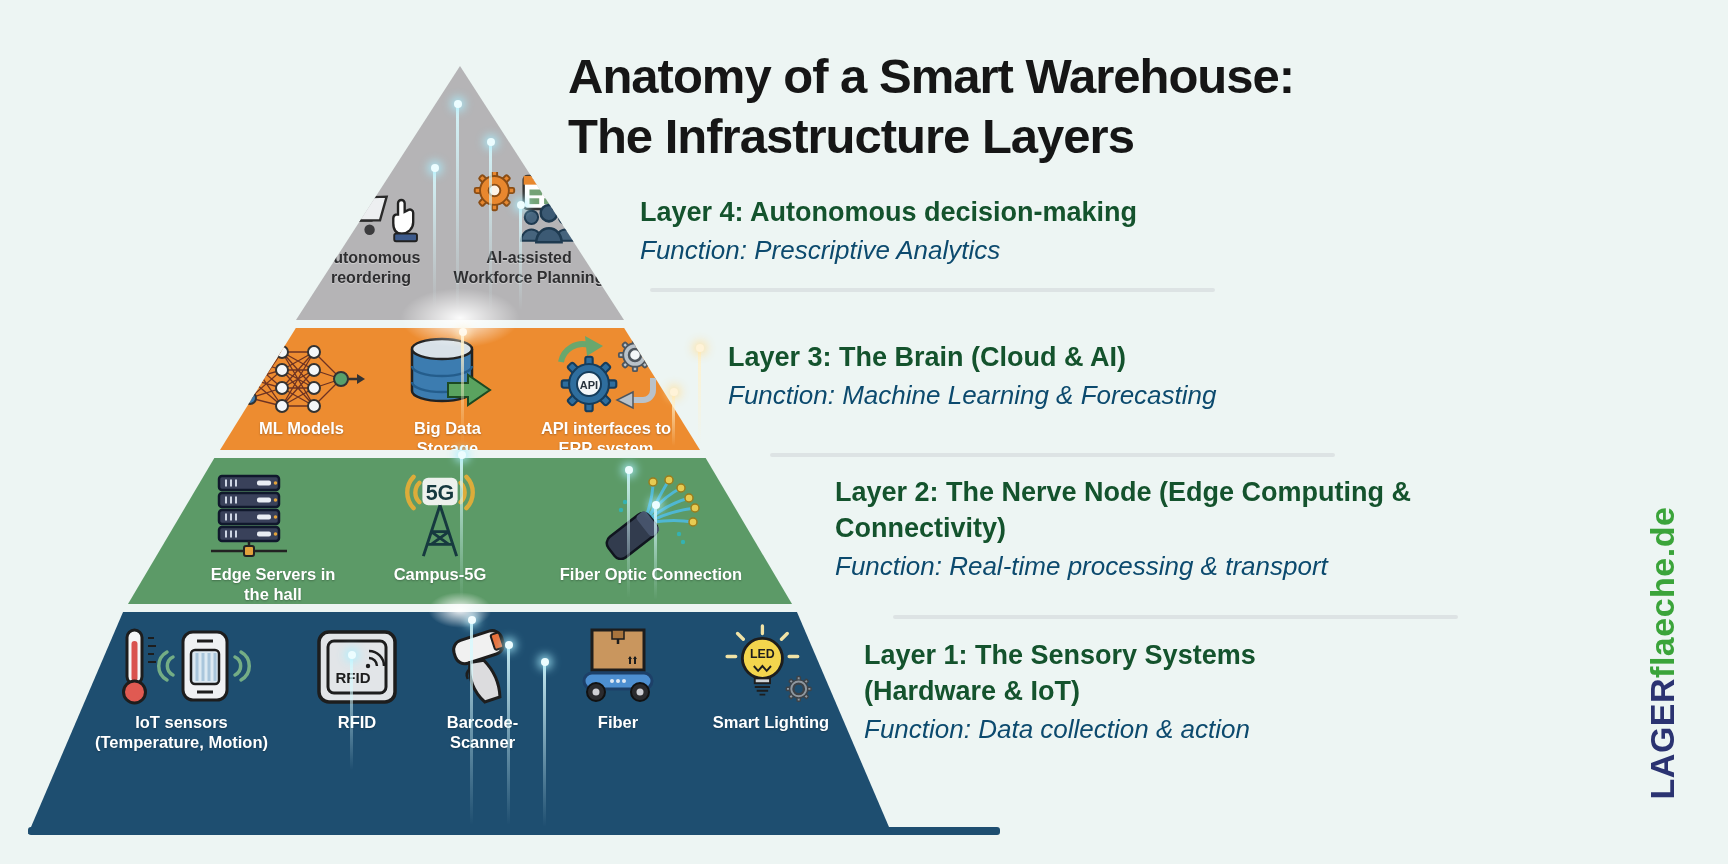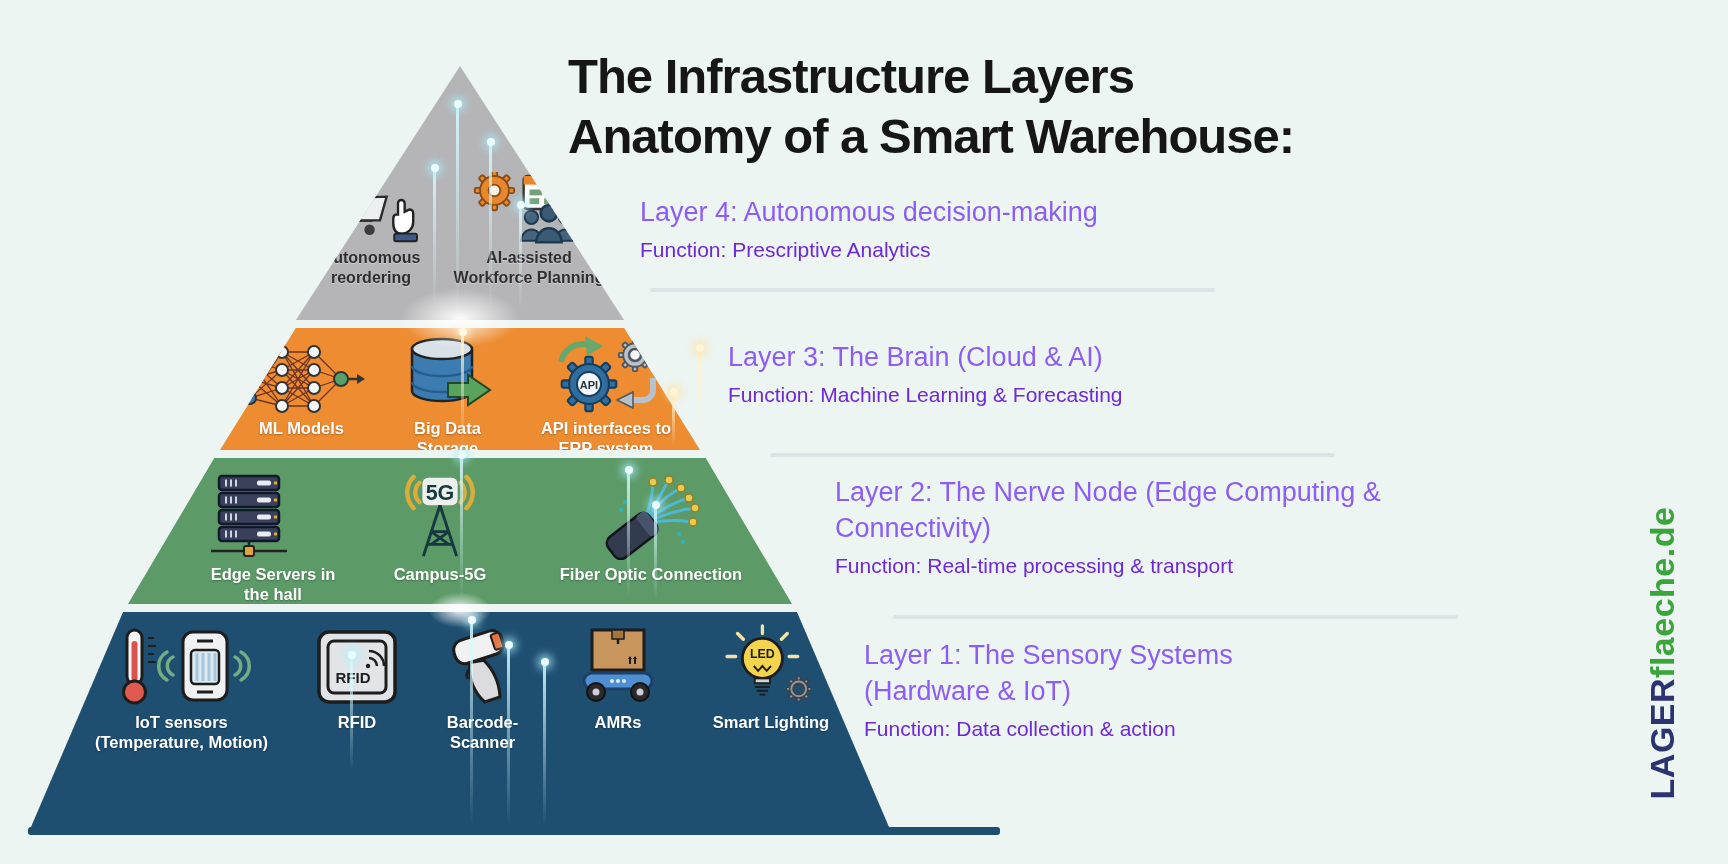--- a/index.html
+++ b/index.html
@@ -2,22 +2,22 @@
 <html><head>
 <meta charset="utf-8">
 <style>
   html,body{margin:0;padding:0;}
   body{width:1728px;height:864px;overflow:hidden;background:#edf5f3;font-family:"Liberation Sans",sans-serif;}
   #stage{position:absolute;left:0;top:0;width:1728px;height:864px;background:#edf5f3;}
 
   
   .main-title{position:absolute;left:568px;top:46px;font-weight:800;font-size:49px;line-height:60px;color:#161616;letter-spacing:-1px;white-space:nowrap;}
   .sec{position:absolute;}
-  .sec-title{font-weight:400;font-size:27px;line-height:36px;color:#8b5cf6;}
-  .sec-fn{font-weight:400;font-size:21px;line-height:36px;color:#6d28d9;margin-top:2px;}
+  .sec-title{font-weight:700;font-size:27px;line-height:36px;color:#14532d;}
+  .sec-fn{font-weight:400;font-size:26px;line-height:36px;color:#0c4a6e;margin-top:2px;font-style:italic;}
   .divider{position:absolute;height:4px;border-radius:2px;background:#dde3e4;}
   .d1{left:650px;top:288px;width:565px;}
   .d2{left:770px;top:453px;width:565px;}
   .d3{left:893px;top:615px;width:565px;}
   .w640{width:640px;} .w470{width:470px;}
 
   
   .layer{position:absolute;}
   .layer4{left:296px;top:66px;width:328px;height:254px;background:#b5b4b6;clip-path:polygon(50% 0,100% 100%,0 100%);}
   .layer3{left:220px;top:328px;width:480px;height:122px;background:#ed8c30;clip-path:polygon(15.8% 0,84.2% 0,100% 100%,0 100%);}
@@ -74,22 +74,22 @@
         <circle r="19"></circle>
       </g>
       <g id="prs">
         <circle cy="-9" r="6.5"></circle>
         <path d="M-10 14 a10 11 0 0 1 20 0 z"></path>
       </g>
     </defs>
   </svg>
 
   <div class="main-title">
+    <div>Anatomy of a Smart Warehouse:</div>
     <div>The Infrastructure Layers</div>
-    <div>Anatomy of a Smart Warehouse:</div>
   </div>
 
   <div class="sec" style="left:640px;top:194px;">
     <div class="sec-title">Layer 4: Autonomous decision-making</div>
     <div class="sec-fn">Function: Prescriptive Analytics</div>
   </div>
   <div class="divider d1"></div>
 
   <div class="sec" style="left:728px;top:339px;">
     <div class="sec-title">Layer 3: The Brain (Cloud &amp; AI)</div>
@@ -369,21 +369,21 @@
                 <circle cx="50" cy="55" r="2"></circle>
                 <circle cx="56" cy="55" r="2"></circle>
                 <circle cx="62" cy="55" r="2"></circle>
               </g>
             <circle cx="34" cy="66" r="9" fill="#2b2b2e" stroke="#111" stroke-width="2"></circle>
               <circle cx="34" cy="66" r="3.5" fill="#cfcfd4"></circle>
             <circle cx="78" cy="66" r="9" fill="#2b2b2e" stroke="#111" stroke-width="2"></circle>
               <circle cx="78" cy="66" r="3.5" fill="#cfcfd4"></circle>
           </svg>
         </div>
-        <div class="pyr-label" style="width:80px;">AMRs</div>
+        <div class="pyr-label" style="width:80px;">Fiber</div>
       </div>
       <div class="pyr-item" style="width:135px;">
         <div class="icon-wrap">
           <svg width="118" height="84" viewBox="0 0 118 88">
             <g stroke="#f1e3a6" stroke-width="3.5" stroke-linecap="round">
               <path d="M50 10 L50 2 M30 16 L24 10 M70 16 L76 10 M22 34 L13 34 M78 34 L87 34"></path>
             </g>
             <circle cx="50" cy="36" r="21" fill="#f3d54d" stroke="#1d1d1d" stroke-width="3"></circle>
             <text x="50" y="36" font-size="13" text-anchor="middle" fill="#1d1d1d">LED</text>
             <path d="M41 44 l4.5 5 l4.5-5 l4.5 5 l4.5-5" fill="none" stroke="#1d1d1d" stroke-width="2"></path>

